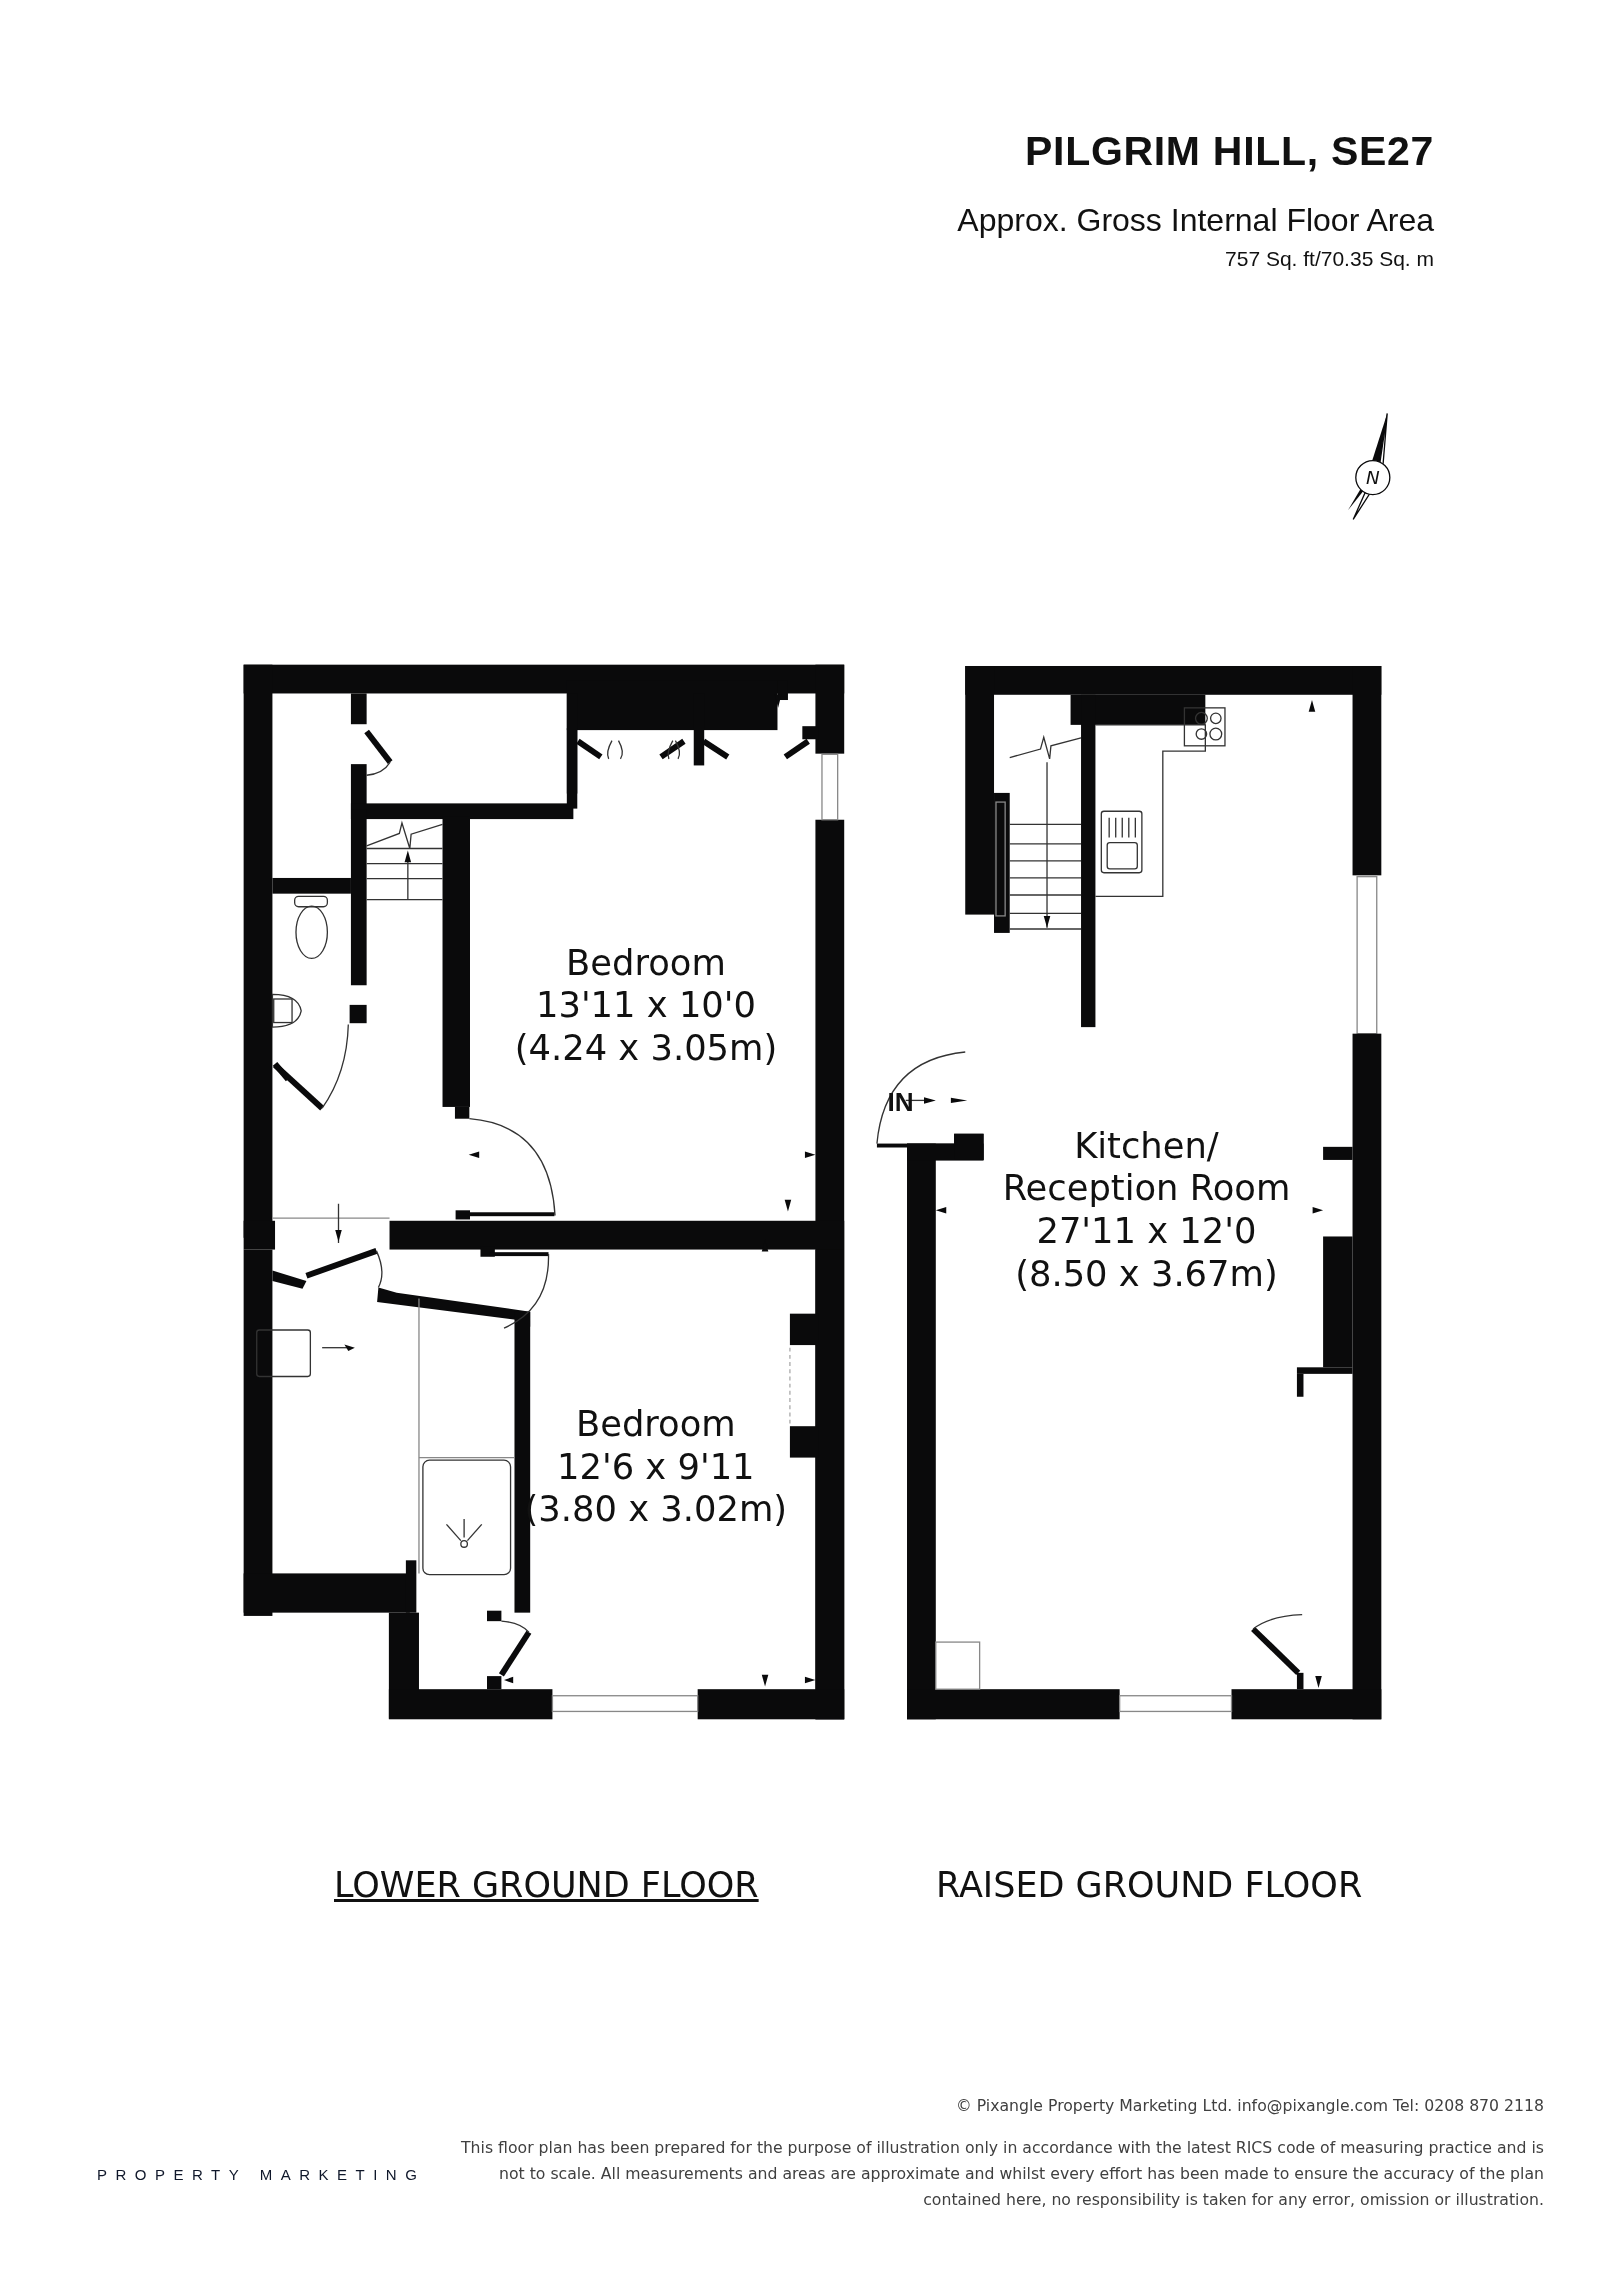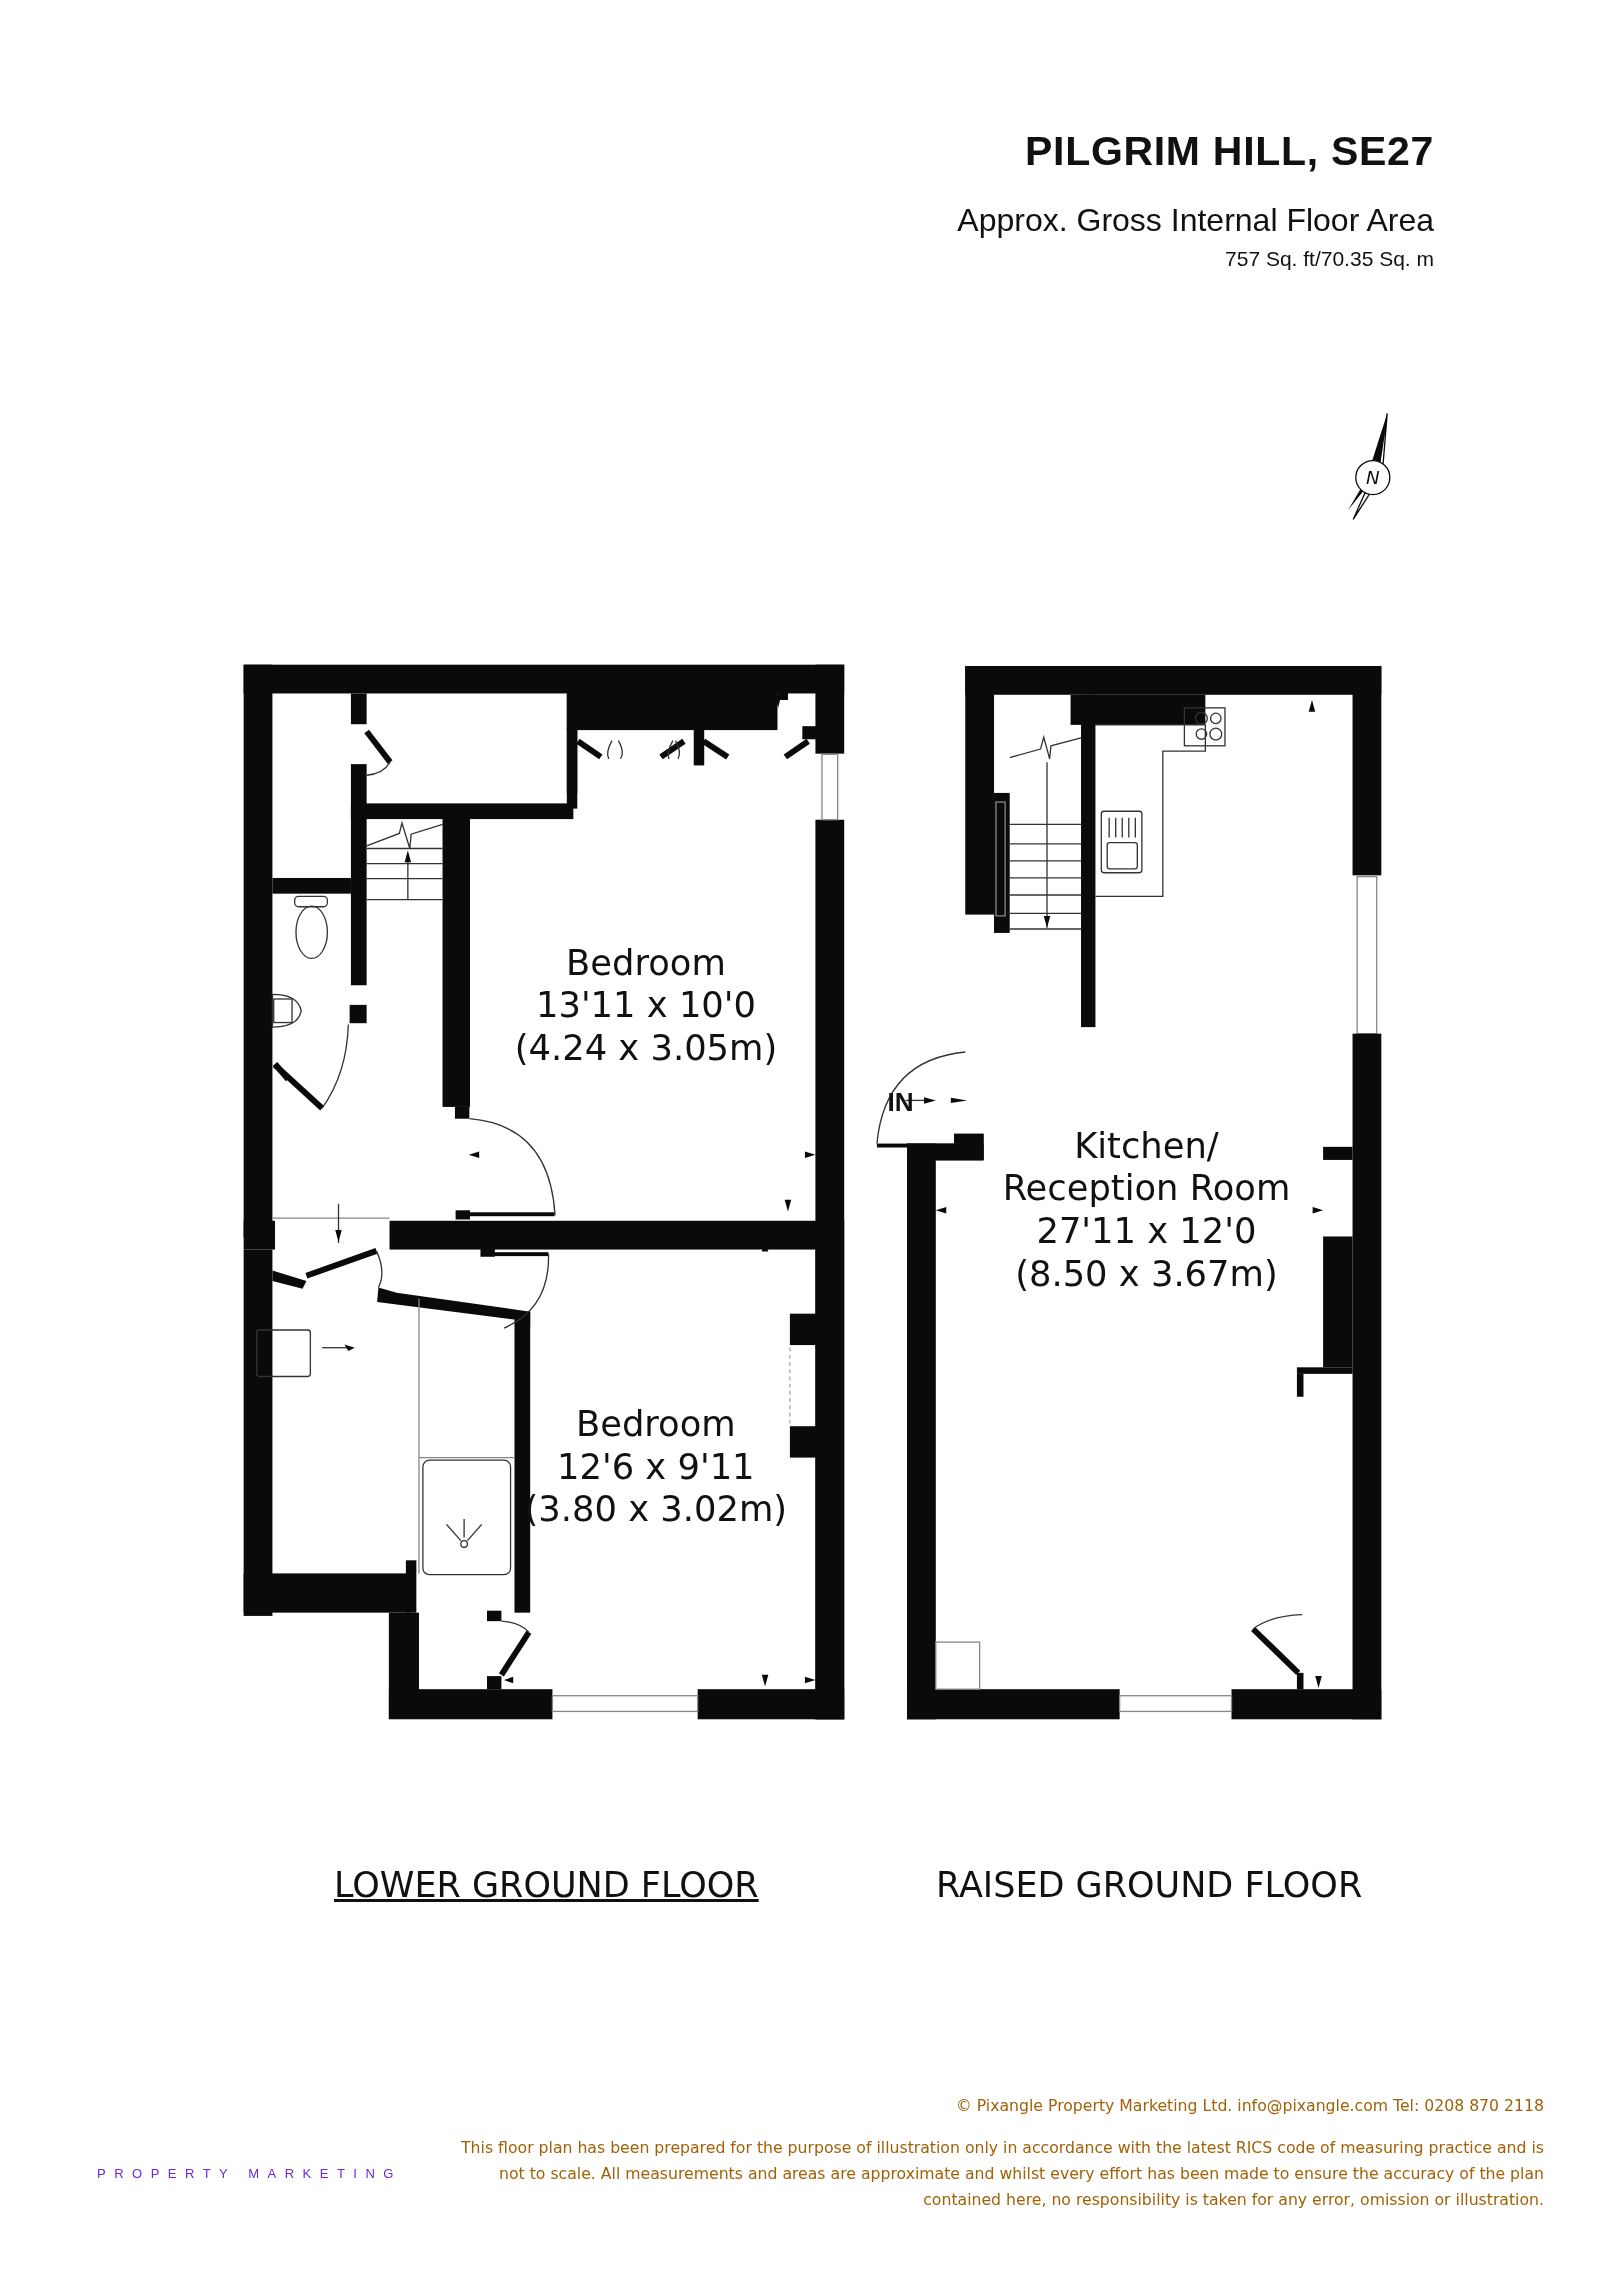--- a/index.html
+++ b/index.html
@@ -9,25 +9,25 @@
     .hdr-sub { top: 202px; font-size: 32px; }
     .hdr-area { top: 247px; font-size: 21px; font-weight: normal; }
     svg.plan { position: absolute; left: 0; top: 0; }
     .wall { fill: #0a0a0b; }
     .thin { fill: none; stroke: #333; stroke-width: 2; }
     .thin-lt { fill: none; stroke: #888; stroke-width: 2; }
     .door { stroke: #0a0a0b; stroke-width: 9; }
     .room-label { font-family: "DejaVu Sans", sans-serif; font-size: 54px; fill: #111; text-anchor: middle; }
     .in-label { font-family: "Liberation Sans", sans-serif; font-weight: bold; font-size: 40px; fill: #111; }
     .floor-label { position: absolute; top: 1865px; font-family: "DejaVu Sans", sans-serif; font-size: 35px; }
-    .footer { position: absolute; right: 79px; text-align: right; font-family: "DejaVu Sans", sans-serif; font-size: 15.7px; line-height: 26px; color: #a16207; }
+    .footer { position: absolute; right: 79px; text-align: right; font-family: "DejaVu Sans", sans-serif; font-size: 15.7px; line-height: 26px; color: #404040; }
     .logo { position: absolute; left: 97px; top: 2169px; }
     .logo-word { font-family: "Liberation Mono", monospace; font-size: 50px; color: #8a8a8a; letter-spacing: 3.9px; }
     .logo-x { color: #8fb1bb; }
-    .logo-sub { font-family: "Liberation Sans", sans-serif; font-size: 13px; color: #6d28d9; letter-spacing: 8.5px; margin-top: -2.6px; }
+    .logo-sub { font-family: "Liberation Sans", sans-serif; font-size: 15px; color: #0f172a; letter-spacing: 8.5px; margin-top: -2.6px; }
   </style>
 </head>
 <body>
 
 <div class="hdr hdr-title">PILGRIM HILL, SE27</div>
 <div class="hdr hdr-sub">Approx. Gross Internal Floor Area</div>
 <div class="hdr hdr-area">757 Sq. ft/70.35 Sq. m</div>
 
 <svg class="plan" width="1623" height="2295" viewBox="0 0 2480 3508">
 

